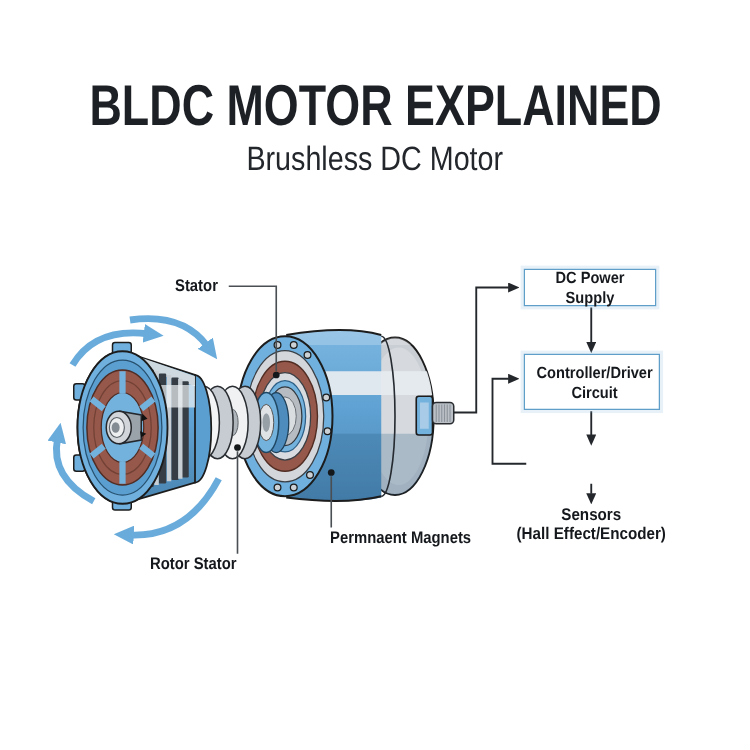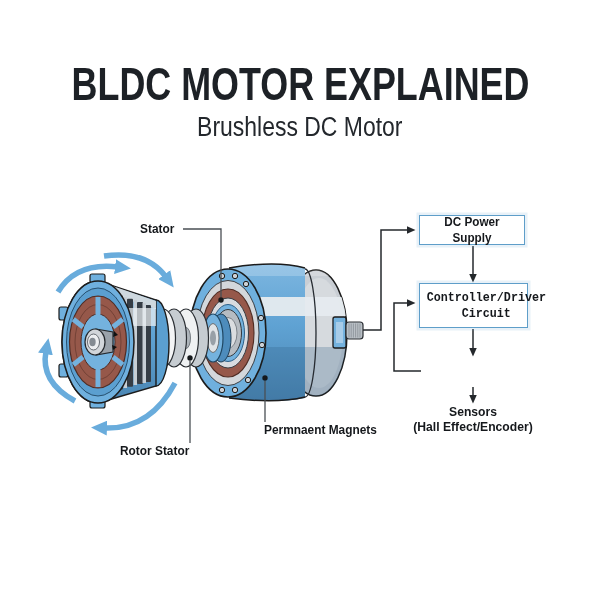--- a/index.html
+++ b/index.html
@@ -9,21 +9,21 @@
   .title-row .t{display:inline-block;font-weight:bold;font-size:46px;line-height:48px;
                 color:#1d2126;transform:scaleX(.78);transform-origin:center;white-space:nowrap;}
   .subtitle-row{position:absolute;left:0;top:112px;width:600px;text-align:center;}
   .subtitle-row .t{display:inline-block;font-weight:400;font-size:27px;line-height:30px;
                 color:#23272c;transform:scaleX(.85);transform-origin:center;white-space:nowrap;}
   svg.diagram{position:absolute;left:0;top:0;width:600px;height:600px;}
   .lbl{position:absolute;font-weight:bold;font-size:13.5px;color:#15181c;white-space:nowrap;
        transform:scaleX(.88);transform-origin:left top;}
   .fc-box{position:absolute;background:#ffffff;border:1.5px solid #5e9ec9;
           box-shadow:0 0 0 2.5px rgba(130,175,215,.18);
-          display:flex;align-items:center;justify-content:flex-start;text-align:center;box-sizing:border-box;}
+          display:flex;align-items:center;justify-content:flex-end;text-align:center;box-sizing:border-box;}
   .fc-label{font-weight:bold;font-size:13px;line-height:16px;color:#15181c;
             transform:scaleX(.9);transform-origin:center;white-space:pre-line;}
   .sensors{position:absolute;left:396px;top:404px;width:154px;text-align:center;
            font-weight:bold;font-size:13.5px;line-height:15px;color:#15181c;
            transform:scaleX(.9);transform-origin:center top;}
 </style>
 </head>
 <body>
 
 <div class="canvas">
@@ -196,21 +196,21 @@
     </g>
   </svg>
 
   <div class="lbl" style="left:140px;top:221px;">Stator</div>
   <div class="lbl" style="left:120px;top:443px;">Rotor Stator</div>
   <div class="lbl" style="left:264px;top:422px;">Permnaent Magnets</div>
 
   <div class="fc-box" style="left:419px;top:215px;width:106px;height:30px;">
     <span class="fc-label">DC Power Supply</span>
   </div>
-  <div class="fc-box" style="left:419px;top:283px;width:109px;height:45px;font-family:Liberation Mono, monospace;">
+  <div class="fc-box" style="left:419px;top:283px;width:109px;height:45px;">
     <span class="fc-label">Controller/Driver
 Circuit</span>
   </div>
 
   <div class="sensors">
     <div>Sensors</div>
     <div>(Hall Effect/Encoder)</div>
   </div>
 
 </div>

